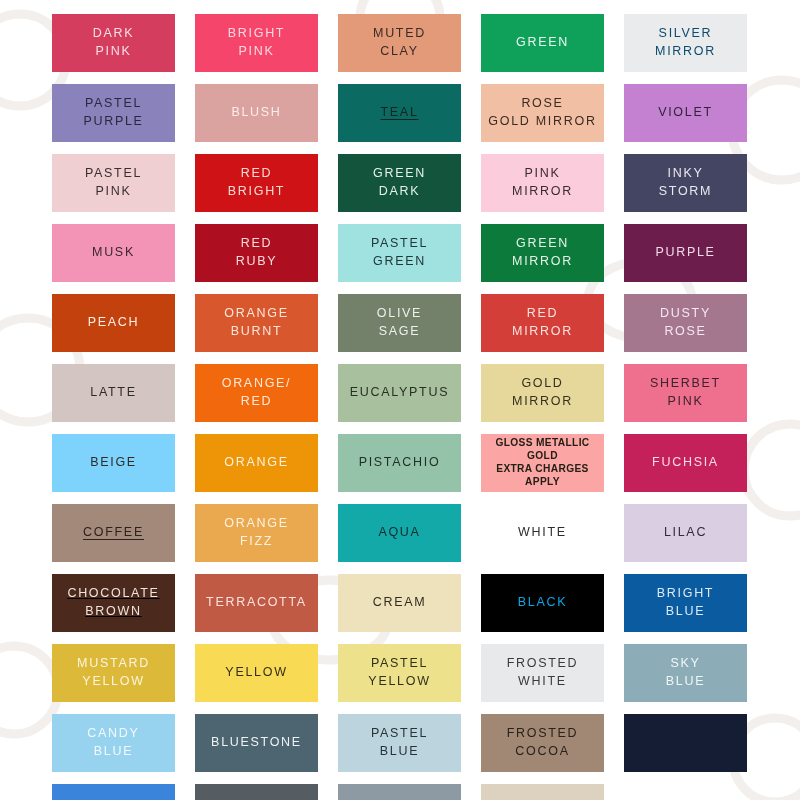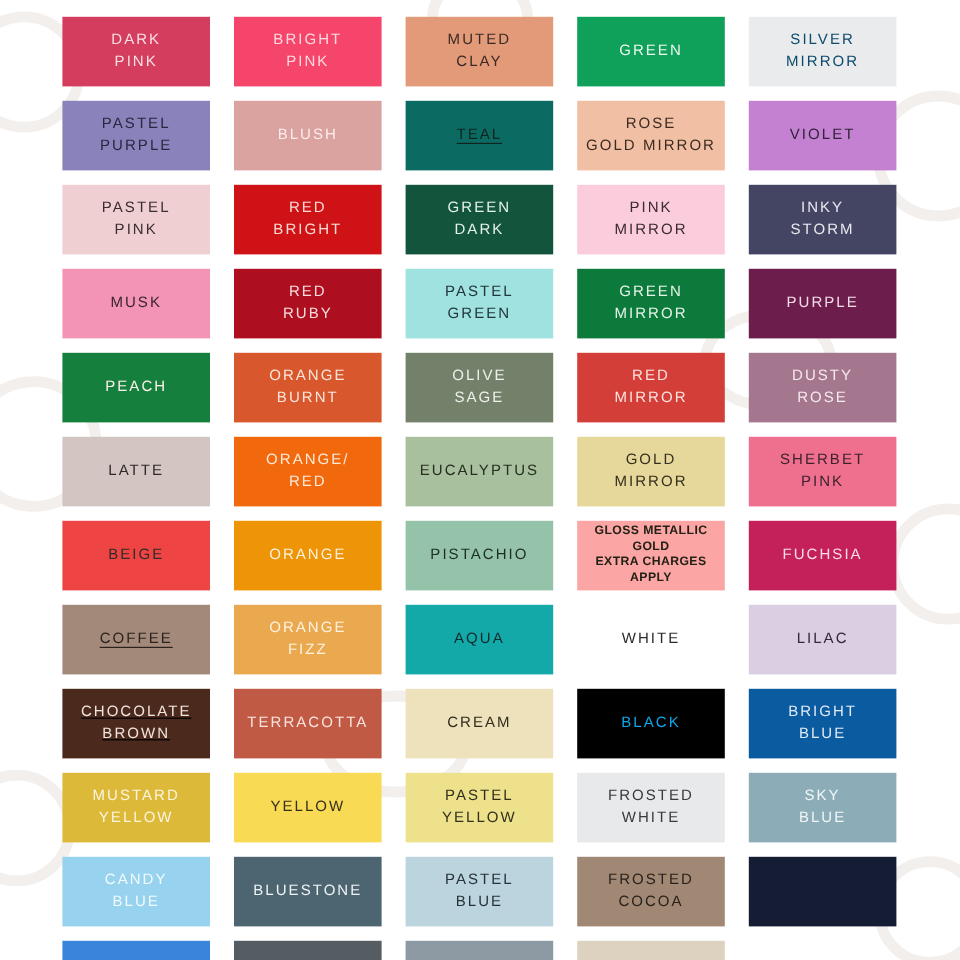--- a/index.html
+++ b/index.html
@@ -154,21 +154,21 @@
       <span class="swatch-label" style="color: rgb(35, 54, 58);">PASTEL
 GREEN</span>
     </div>
     <div class="swatch" style="background-color: rgb(12, 122, 59);">
       <span class="swatch-label" style="color: rgb(230, 243, 234);">GREEN
 MIRROR</span>
     </div>
     <div class="swatch" style="background-color: rgb(109, 29, 76);">
       <span class="swatch-label" style="color: rgb(240, 220, 232);">PURPLE</span>
     </div>
-    <div class="swatch" style="background-color: #15803d;">
+    <div class="swatch" style="background-color: #c2410c;">
       <span class="swatch-label" style="color: rgb(253, 240, 234);">PEACH</span>
     </div>
     <div class="swatch" style="background-color: rgb(217, 87, 44);">
       <span class="swatch-label" style="color: rgb(250, 230, 220);">ORANGE
 BURNT</span>
     </div>
     <div class="swatch" style="background-color: rgb(115, 128, 106);">
       <span class="swatch-label" style="color: rgb(238, 241, 235);">OLIVE
 SAGE</span>
     </div>
@@ -191,21 +191,21 @@
       <span class="swatch-label" style="color: rgb(39, 48, 31);">EUCALYPTUS</span>
     </div>
     <div class="swatch" style="background-color: rgb(230, 215, 155);">
       <span class="swatch-label" style="color: rgb(53, 48, 31);">GOLD
 MIRROR</span>
     </div>
     <div class="swatch" style="background-color: rgb(239, 111, 142);">
       <span class="swatch-label" style="color: rgb(61, 35, 44);">SHERBET
 PINK</span>
     </div>
-    <div class="swatch" style="background-color: #ef4444;">
+    <div class="swatch" style="background-color: #7dd3fc;">
       <span class="swatch-label" style="color: rgb(47, 43, 39);">BEIGE</span>
     </div>
     <div class="swatch" style="background-color: rgb(237, 148, 7);">
       <span class="swatch-label" style="color: rgb(253, 240, 220);">ORANGE</span>
     </div>
     <div class="swatch" style="background-color: rgb(148, 195, 169);">
       <span class="swatch-label" style="color: rgb(31, 47, 38);">PISTACHIO</span>
     </div>
     <div class="swatch" style="background-color: #fca5a5;">
       <span class="swatch-label notice" style="color: rgb(35, 32, 21);">GLOSS METALLIC

